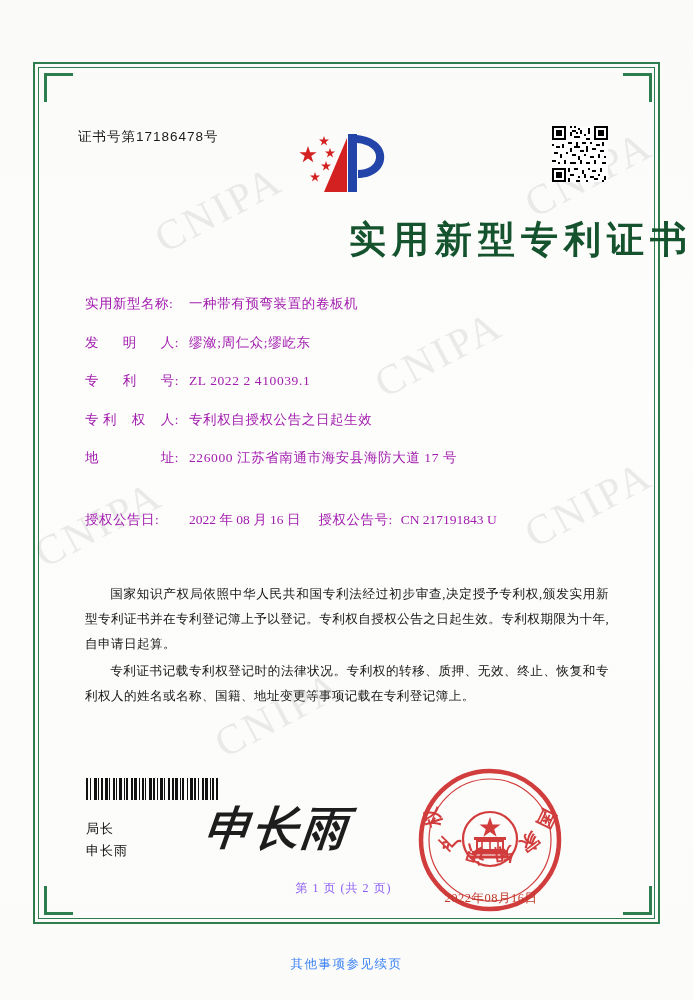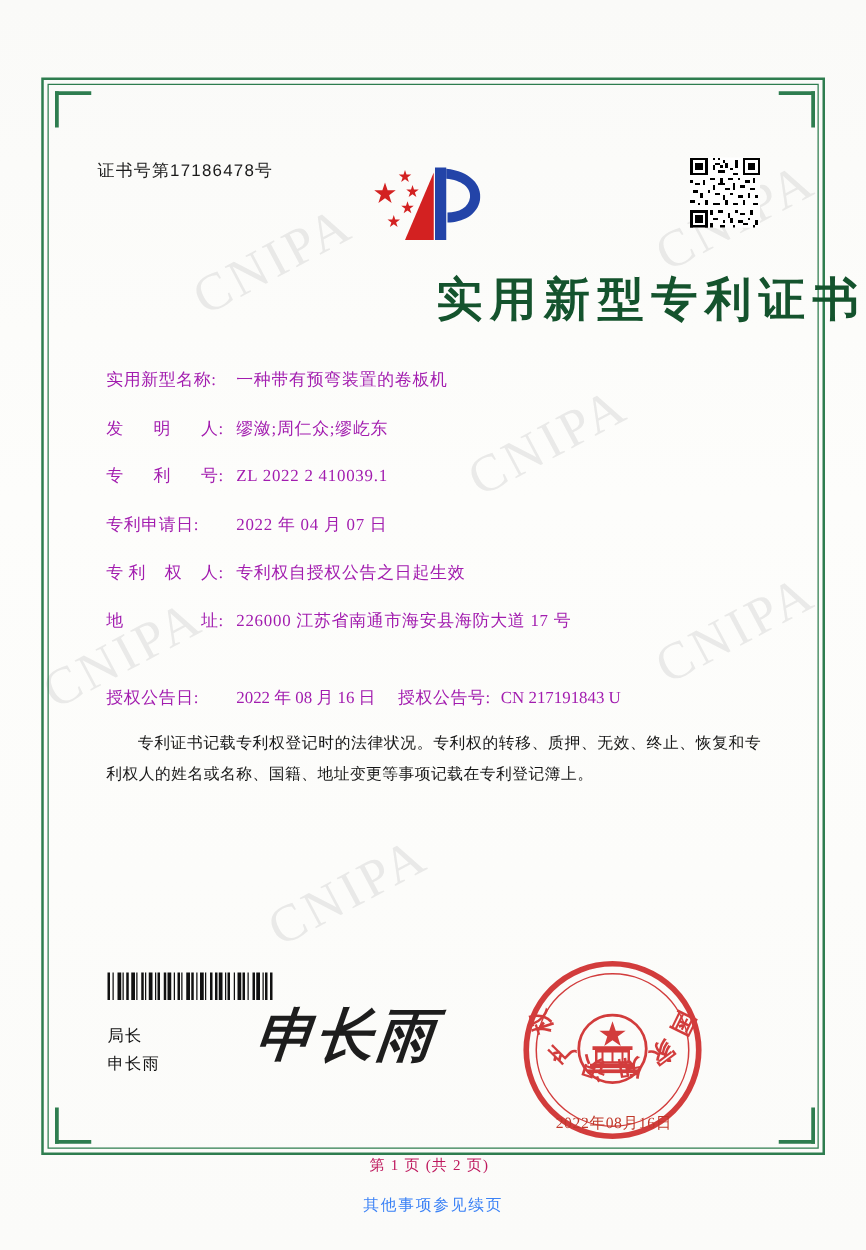--- a/index.html
+++ b/index.html
@@ -230,25 +230,25 @@
     text-align: center;
     font-size: 12.5px;
     color: #c0392b;
     letter-spacing: 0.5px;
   }
 
   
   .page-no {
     position: absolute;
     left: 0;
-    top: 924px;
+    top: 880px;
     width: 687px;
     text-align: center;
     font-size: 12px;
-    color: #be185d;
+    color: #8b5cf6;
     letter-spacing: 1px;
   }
   .footer-note {
     position: absolute;
     left: 0;
     top: 956px;
     width: 693px;
     text-align: center;
     font-size: 12.5px;
     color: #3b82f6;
@@ -399,24 +399,20 @@
 
     <div class="frow">
       <div class="flabel spaced">
         <span>专</span>
         <span>利</span>
         <span>号:</span>
       </div>
       <div class="fvalue">ZL 2022 2 410039.1</div>
     </div>
 
-    <div class="frow">
-      <div class="flabel">专利申请日:</div>
-      <div class="fvalue">2022 年 04 月 07 日</div>
-    </div>
 
     <div class="frow">
       <div class="flabel spaced">
         <span>专 利</span>
         <span>权</span>
         <span>人:</span>
       </div>
       <div class="fvalue">专利权自授权公告之日起生效</div>
     </div>
 
@@ -433,20 +429,21 @@
       <div style="flex:0 0 auto;">2022 年 08 月 16 日</div>
       <div class="dual-right">
         <span class="flabel2">授权公告号:</span>
         <span>CN 217191843 U</span>
       </div>
     </div>
 
   </div>
 
   <div class="body-text">
+    <p>国家知识产权局依照中华人民共和国专利法经过初步审查,决定授予专利权,颁发实用新型专利证书并在专利登记簿上予以登记。专利权自授权公告之日起生效。专利权期限为十年,自申请日起算。</p>
     <p>专利证书记载专利权登记时的法律状况。专利权的转移、质押、无效、终止、恢复和专利权人的姓名或名称、国籍、地址变更等事项记载在专利登记簿上。</p>
   </div>
 
   <div class="barcode">
     <i style="width:2px"></i>
       <i style="width:2px;background:transparent"></i>
     <i style="width:1px"></i>
       <i style="width:3px;background:transparent"></i>
     <i style="width:3px"></i>
       <i style="width:1px;background:transparent"></i>

